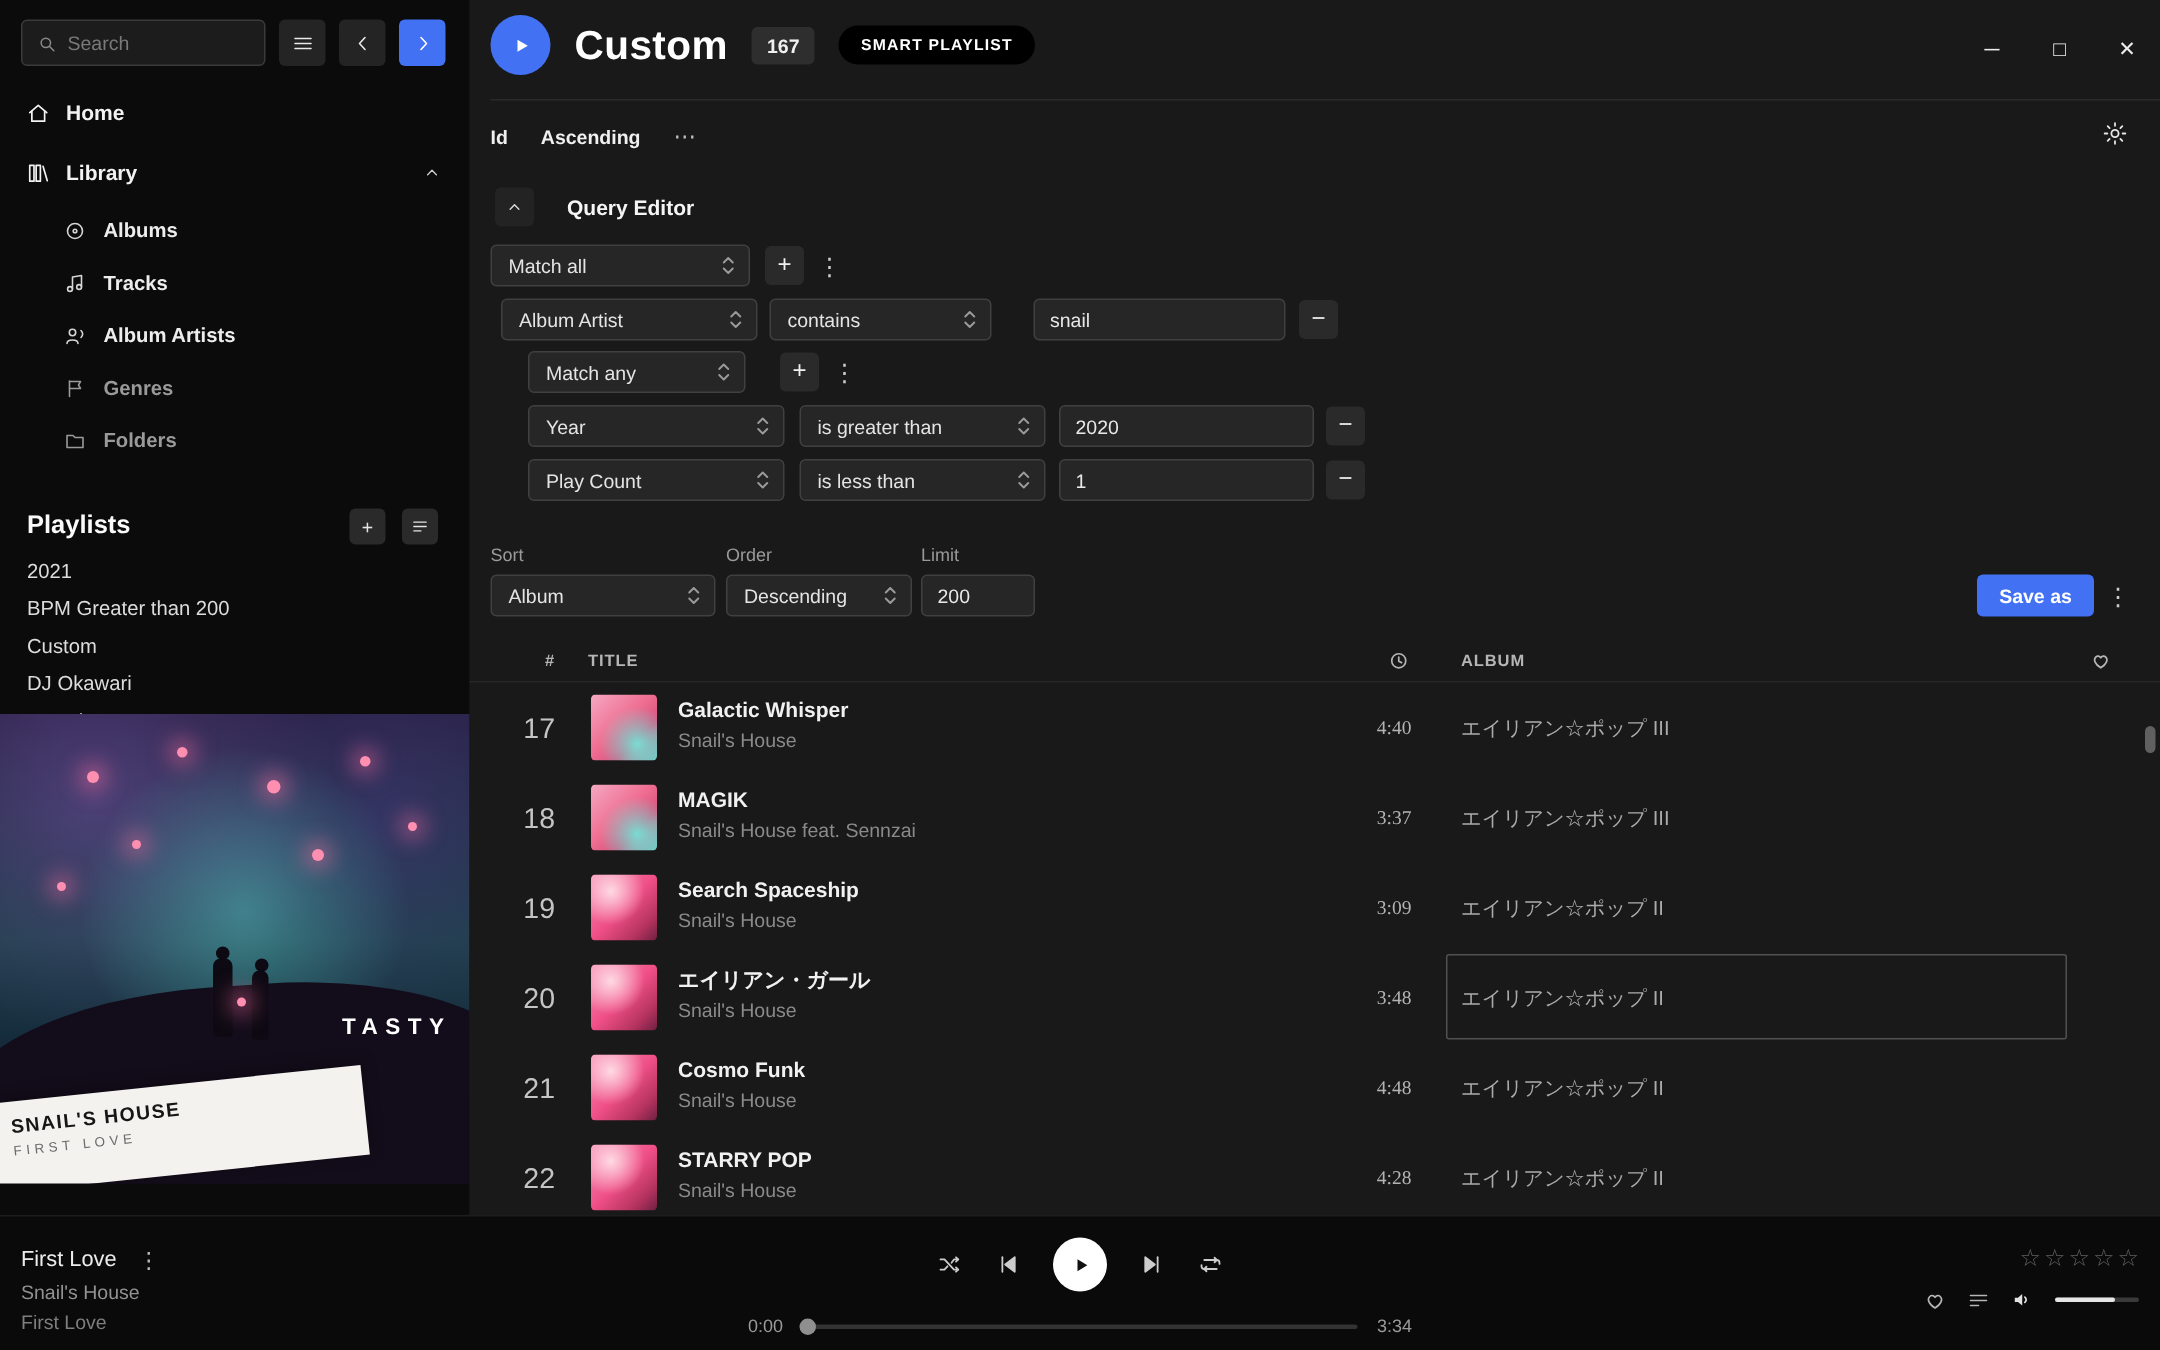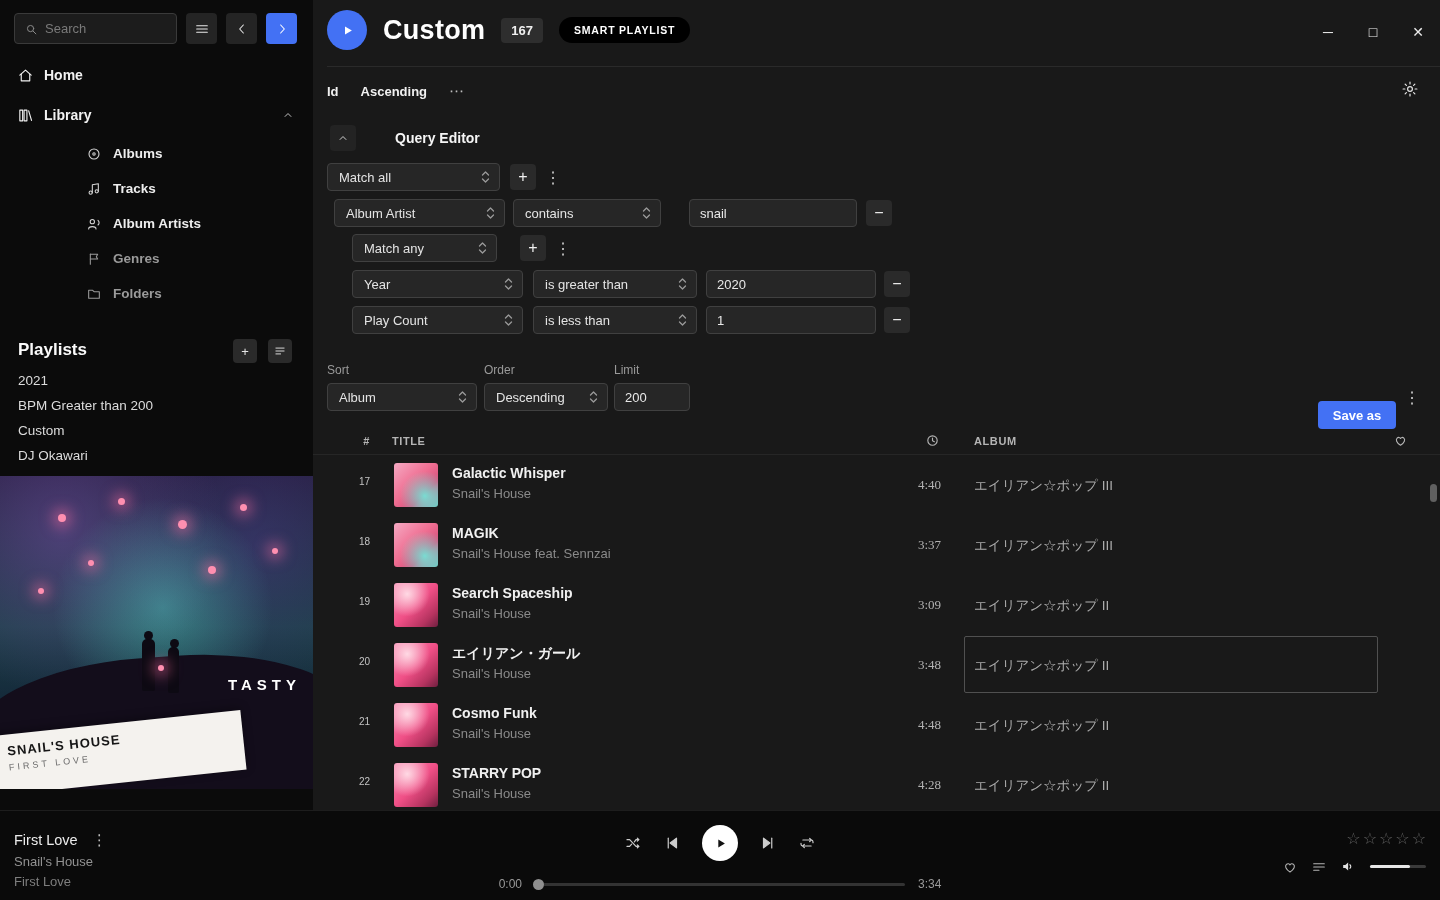--- a/index.html
+++ b/index.html
@@ -17,21 +17,21 @@
   .search-row { position: absolute; top: 13px; left: 14px; display: flex; gap: 9px; }
   .search-box { position: relative; width: 163px; height: 31px; background: #1c1c1c; border: 1px solid #3a3a3a; border-radius: 4px; }
   .search-box .sic { position: absolute; left: 9px; top: 8px; color: #8a8a8a; }
   .search-box input { position: absolute; inset: 0; background: transparent; border: 0; outline: none; color: #ddd; font: 13px "Liberation Sans", sans-serif; padding-left: 30px; }
   .search-box input::placeholder { color: #7a7a7a; }
   .sqbtn { width: 31px; height: 31px; background: #242424; border-radius: 4px; display: flex; align-items: center; justify-content: center; color: #e9e9e9; cursor: pointer; }
   .sqbtn.accent { background: #4371f4; color: #fff; }
   .nav-item { position: absolute; left: 0; width: 100%; height: 30px; display: flex; align-items: center; padding-left: 17px; gap: 10px; font-weight: 700; font-size: 14px; color: #f2f2f2; cursor: pointer; }
   .nav-item .chev-end { position: absolute; right: 18px; color: #cfcfcf; }
   .lib-list { position: absolute; top: 136px; left: 0; width: 100%; }
-  .lib-item { height: 35px; display: flex; align-items: center; padding-left: 42px; gap: 11px; font-weight: 700; font-size: 13.5px; color: #ededed; cursor: pointer; margin-left: 44px; }
+  .lib-item { height: 35px; display: flex; align-items: center; padding-left: 42px; gap: 11px; font-weight: 700; font-size: 13.5px; color: #ededed; cursor: pointer; }
   .lib-item .licon { color: #d6d6d6; }
   .lib-item.dim, .lib-item.dim .licon { color: #9a9a9a; }
   .pl-header { position: absolute; top: 336px; left: 0; width: 100%; height: 30px; }
   .pl-title { position: absolute; left: 18px; top: 4px; font-size: 17px; font-weight: 800; color: #fafafa; }
   .pl-btn { position: absolute; top: 3px; width: 24px; height: 24px; background: #2a2a2a; border-radius: 4px; display: flex; align-items: center; justify-content: center; color: #e5e5e5; cursor: pointer; }
   .pl-list { position: absolute; top: 368px; left: 0; width: 100%; }
   .pl-item { height: 25px; display: flex; align-items: center; padding-left: 18px; font-size: 13.5px; color: #dcdcdc; cursor: pointer; }
 
   
   .now-art { position: absolute; top: 476px; left: 0; width: 313px; height: 313px; overflow: hidden;
@@ -58,44 +58,44 @@
   .play-circle { width: 40px; height: 40px; border-radius: 50%; background: #4371f4; display: flex; align-items: center; justify-content: center; cursor: pointer; }
   .page-title { font-size: 27px; font-weight: 800; letter-spacing: .3px; color: #fff; }
   .count-badge { background: #2e2e2e; border-radius: 4px; padding: 5px 10px; font-size: 13px; font-weight: 700; color: #f0f0f0; }
   .type-pill { background: #000; border-radius: 13px; padding: 7px 15px; font-size: 10.5px; font-weight: 800; letter-spacing: .8px; color: #fff; }
   .head-rule { position: absolute; top: 66px; left: 14px; right: 0; height: 1px; background: #2a2a2a; }
   .sort-row { position: absolute; left: 14px; top: 82px; display: flex; align-items: center; gap: 22px; }
   .sort-row .s-item { font-size: 13px; font-weight: 700; color: #f0f0f0; cursor: pointer; }
   .sort-row .dots { color: #bdbdbd; font-size: 15px; cursor: pointer; }
   .gear-btn { position: absolute; right: 21px; top: 80px; color: #e6e6e6; cursor: pointer; }
 
-  .qe-head { position: absolute; left: 17px; top: 125px; display: flex; align-items: center; gap: 39px; }
+  .qe-head { position: absolute; left: 17px; top: 125px; display: flex; align-items: center; gap: 22px; }
   .qe-collapse { width: 26px; height: 26px; background: #232323; border-radius: 4px; display: flex; align-items: center; justify-content: center; color: #dcdcdc; cursor: pointer; }
   .qe-title { font-size: 14px; font-weight: 700; color: #f5f5f5; }
 
   .dd { height: 28px; background: #262626; border: 1px solid #404040; border-radius: 4px; display: flex; align-items: center; justify-content: space-between; padding: 0 9px 0 11px; color: #e4e4e4; font-size: 13px; cursor: pointer; position: absolute; }
   .dd .updn { color: #9a9a9a; }
   .qinput { height: 28px; background: #262626; border: 1px solid #404040; border-radius: 4px; color: #e8e8e8; font: 13px "Liberation Sans", sans-serif; padding: 0 10px; outline: none; position: absolute; }
   .mini-btn { position: absolute; width: 26px; height: 26px; background: #2a2a2a; border-radius: 4px; display: flex; align-items: center; justify-content: center; color: #f0f0f0; font-size: 16px; cursor: pointer; }
   .dots-v { position: absolute; color: #cccccc; font-size: 16px; width: 16px; text-align: center; cursor: pointer; }
 
   .field-label { position: absolute; font-size: 12px; color: #9a9a9a; }
-  .save-btn { position: absolute; left: 1005px; top: 401px; width: 78px; height: 28px; background: #4371f4; border-radius: 4px; border: 0; color: #fff; font: 700 13px "Liberation Sans", sans-serif; cursor: pointer; }
+  .save-btn { position: absolute; left: 1005px; top: 383px; width: 78px; height: 28px; background: #4371f4; border-radius: 4px; border: 0; color: #fff; font: 700 13px "Liberation Sans", sans-serif; cursor: pointer; }
 
   
   .thead { position: absolute; top: 428px; left: 0; right: 0; height: 26px; color: #b5b5b5; font-size: 11px; font-weight: 700; letter-spacing: .6px; }
   .thead .h-num { position: absolute; left: 0; width: 57px; text-align: right; top: 7px; }
   .thead .h-title { position: absolute; left: 79px; top: 7px; }
   .thead .h-clock { position: absolute; left: 612px; top: 5px; color: #b5b5b5; }
   .thead .h-album { position: absolute; left: 661px; top: 7px; }
   .thead .h-heart { position: absolute; right: 32px; top: 5px; color: #b5b5b5; }
   .thead-rule { position: absolute; top: 454px; left: 0; right: 0; height: 1px; background: #262626; }
   .tbody { position: absolute; top: 455px; left: 0; right: 0; bottom: 0; overflow: hidden; }
   .trow { position: relative; height: 60px; cursor: pointer; }
-  .tnum { position: absolute; left: 0; top: 21px; width: 57px; text-align: right; color: #c4c4c4; font-size: 10px; }
+  .tnum { position: absolute; left: 0; top: 21px; width: 57px; text-align: right; color: #c4c4c4; font-size: 19px; }
   .tart { position: absolute; left: 81px; top: 8px; width: 44px; height: 44px; border-radius: 3px; }
   .art-a { background: radial-gradient(circle at 70% 75%, #79dcd2 0%, rgba(121,220,210,0) 55%), linear-gradient(135deg, #f5a9c3 0%, #ef6f92 45%, #d9527e 70%, #66c9c2 100%); }
   .art-b { background: radial-gradient(circle at 30% 25%, #ffd9e4 0%, rgba(255,217,228,0) 50%), linear-gradient(135deg, #f78fb4 0%, #ef4f86 50%, #b5335f 80%, #6e2040 100%); }
   .ttitle { position: absolute; left: 139px; top: 10px; font-size: 14px; font-weight: 600; color: #f1f1f1; }
   .tartist { position: absolute; left: 139px; top: 31px; font-size: 13px; color: #8a8a8a; }
   .tdur { position: absolute; left: 556px; top: 22px; width: 72px; text-align: right; color: #b3b3b3; font-size: 13px; font-family: Liberation Serif, serif; }
   .talbum { position: absolute; left: 661px; top: 22px; color: #ababab; font-size: 13.5px; }
   .focus-ring { position: absolute; left: 651px; top: 1px; width: 414px; height: 57px; border: 1px solid transparent; border-radius: 2px; }
   .focus-ring.focused { border-color: #505050; }
   .scroll-thumb { position: absolute; right: 3px; top: 484px; width: 7px; height: 18px; background: #606060; border-radius: 3.5px; cursor: pointer; }

